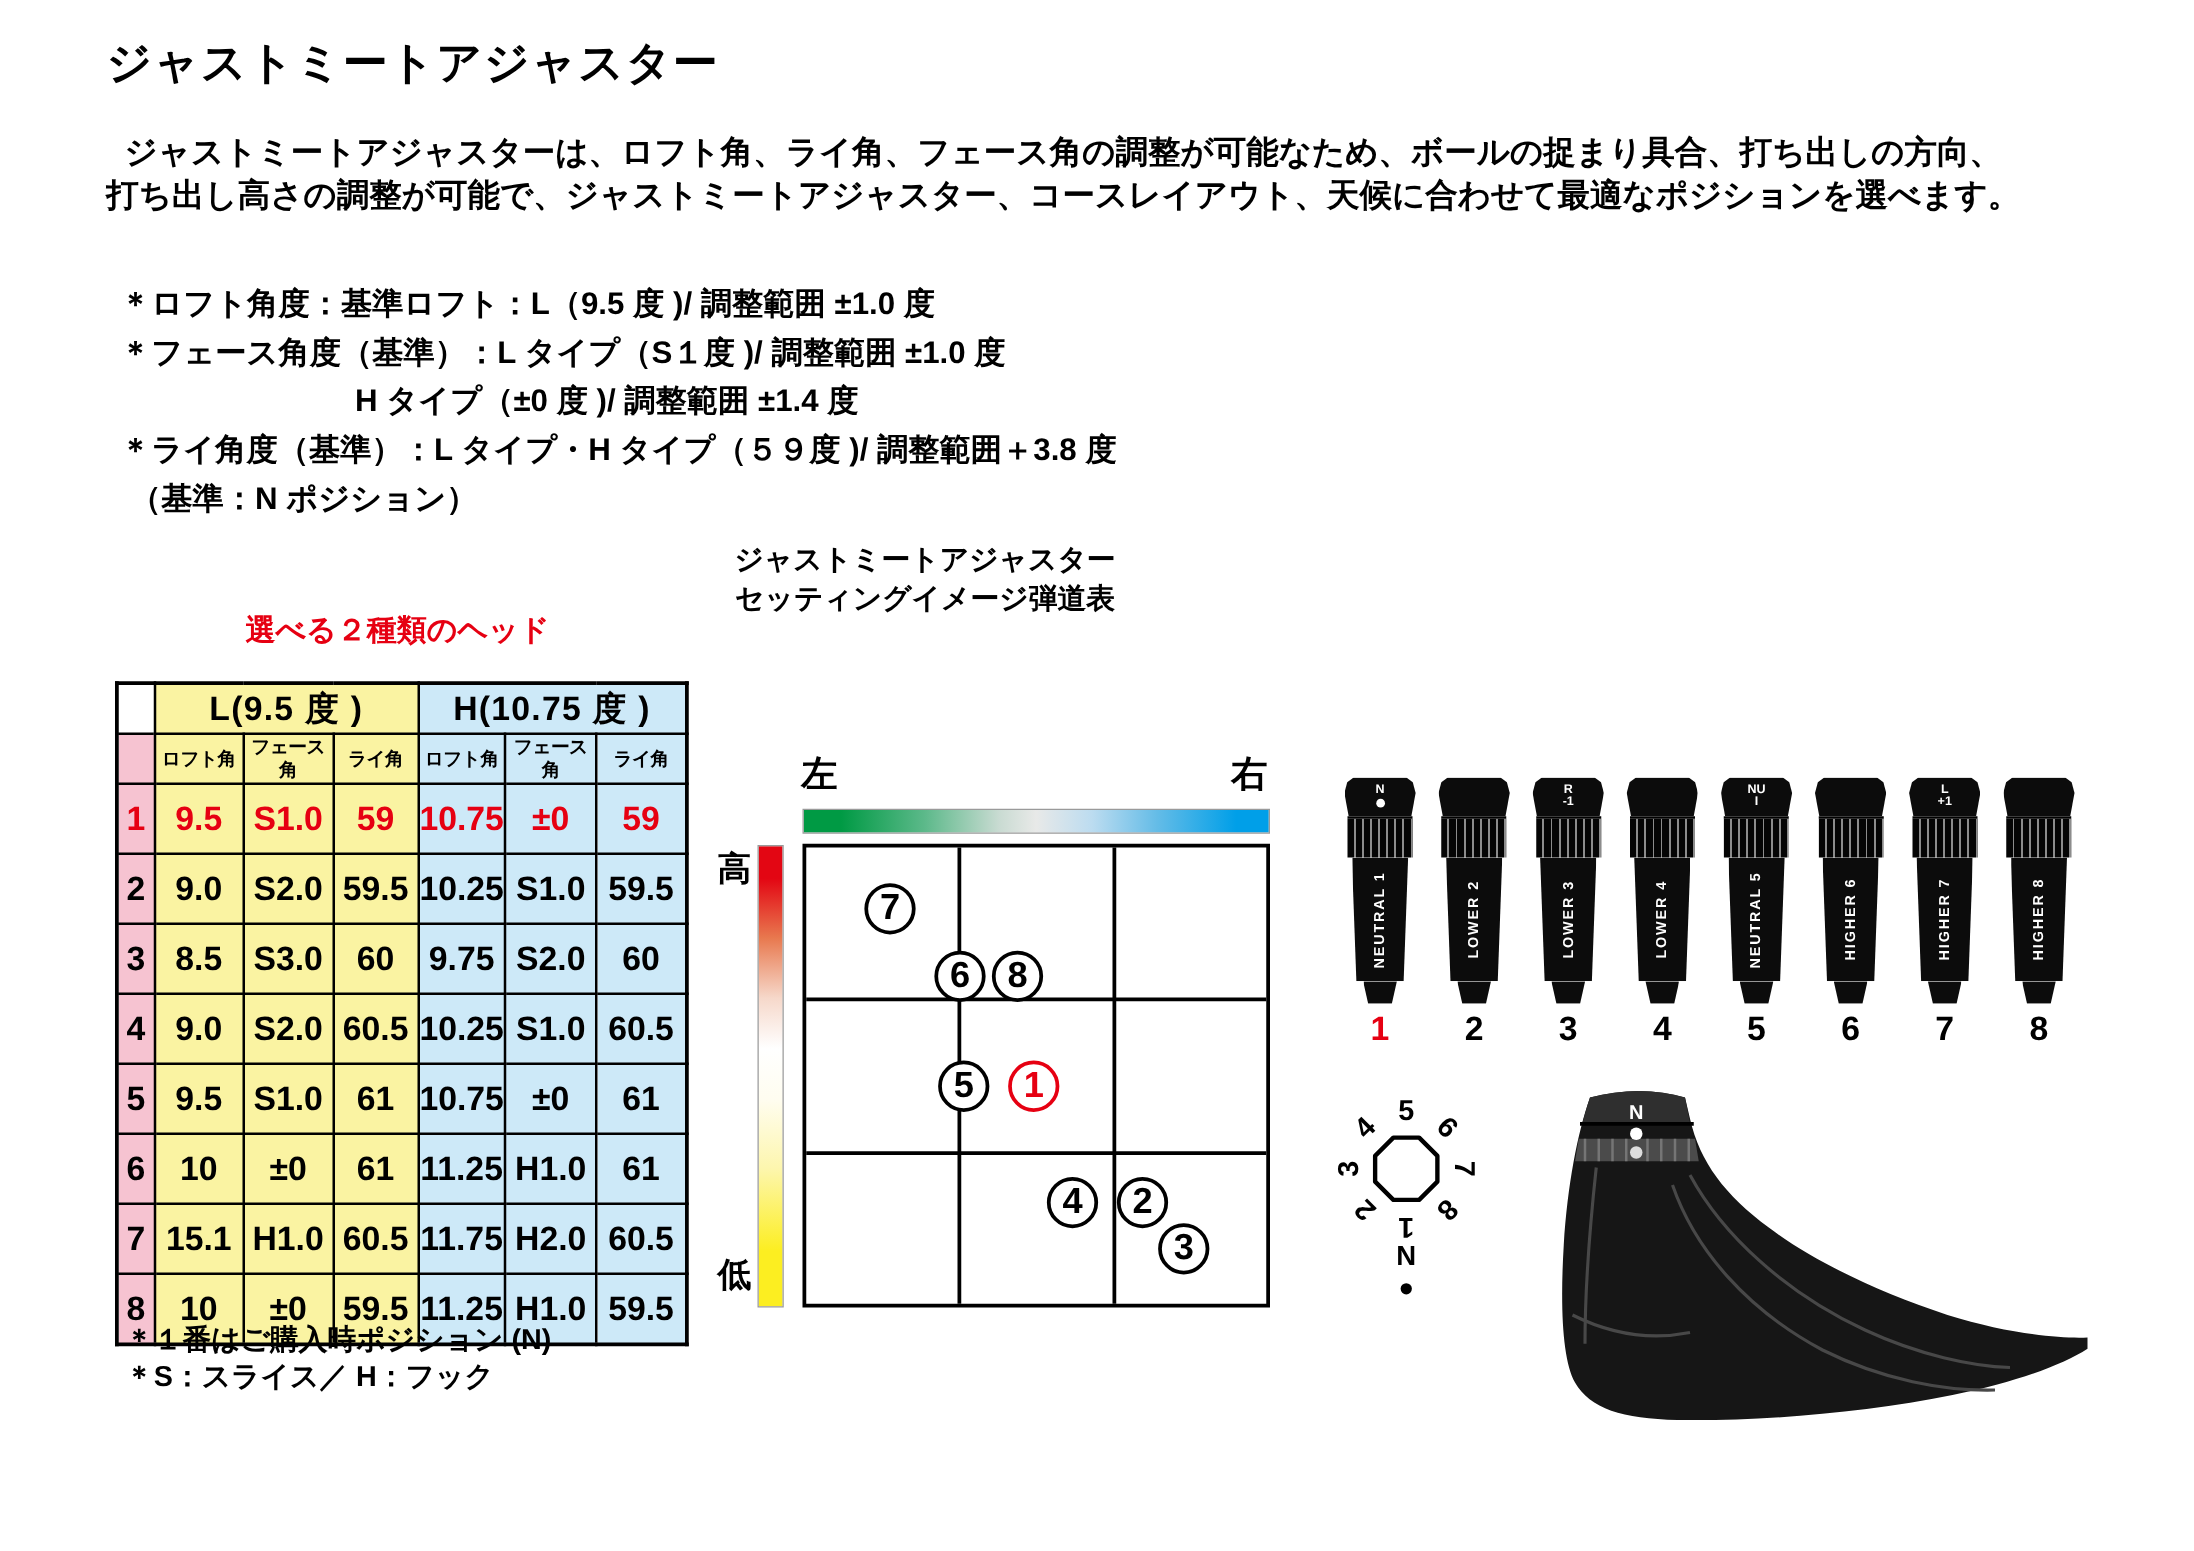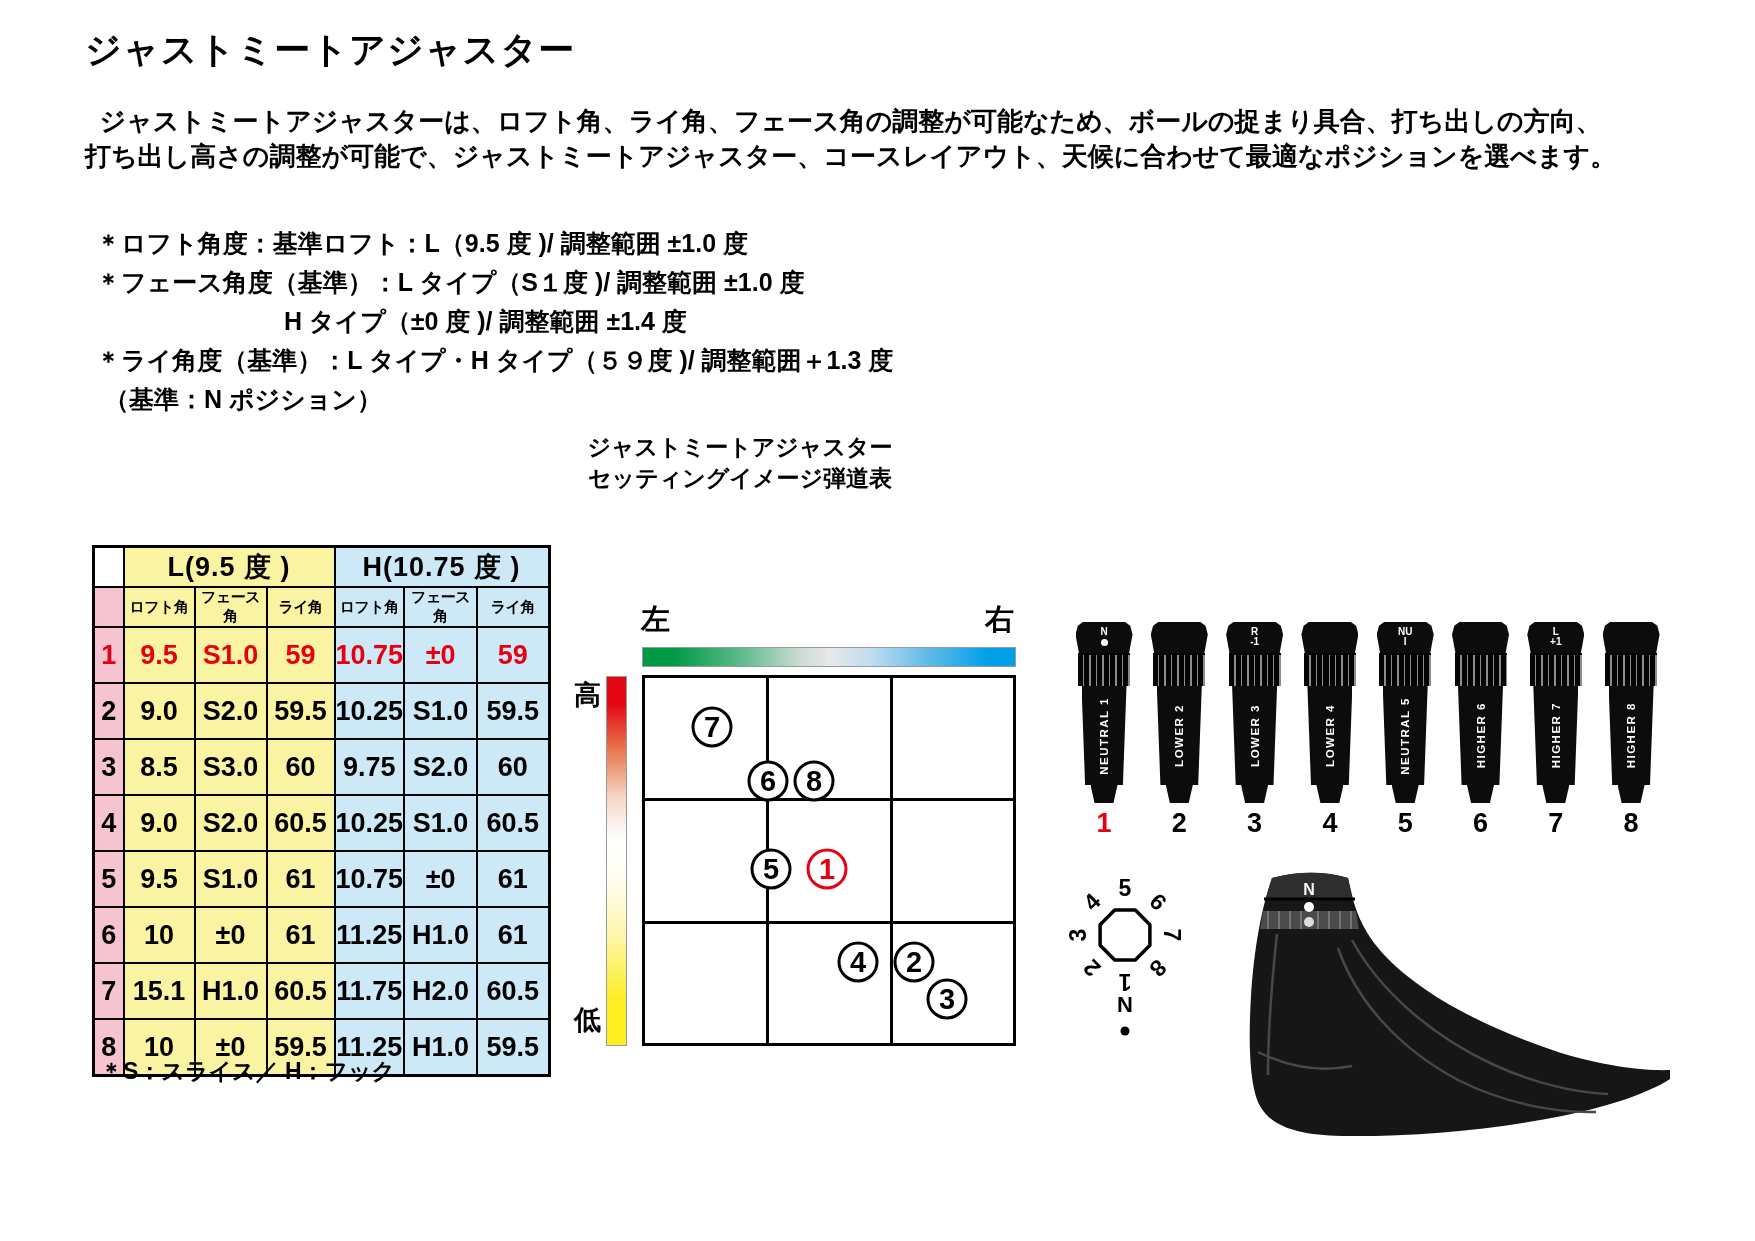--- a/index.html
+++ b/index.html
@@ -81,24 +81,25 @@
 
   <div class="intro">
     <div>ジャストミートアジャスターは、ロフト角、ライ角、フェース角の調整が可能なため、ボールの捉まり具合、打ち出しの方向、</div>
     <div>打ち出し高さの調整が可能で、ジャストミートアジャスター、コースレイアウト、天候に合わせて最適なポジションを選べます。</div>
   </div>
 
   <div class="specs" id="specs">
       <div class="spec-line" style="padding-left: 0px;">＊ロフト角度：基準ロフト：L（9.5 度 )/ 調整範囲 ±1.0 度</div>
       <div class="spec-line" style="padding-left: 0px;">＊フェース角度（基準）：L タイプ（S１度 )/ 調整範囲 ±1.0 度</div>
       <div class="spec-line" style="padding-left: 188px;">H タイプ（±0 度 )/ 調整範囲 ±1.4 度</div>
-      <div class="spec-line" style="padding-left: 0px;">＊ライ角度（基準）：L タイプ・H タイプ（５９度 )/ 調整範囲＋1.3 度</div>
+      <div class="spec-line" style="padding-left: 0px;">＊ライ角度（基準）：L タイプ・H タイプ（５９度 )/ 調整範囲＋3.8 度</div>
       <div class="spec-line" style="padding-left: 8px;">（基準：N ポジション）</div>
     </div>
 
+  <div class="table-heading">選べる２種類のヘッド</div>
 
   <table class="head-table">
     <colgroup>
       <col style="width:30px">
         <col style="width:71px">
         <col style="width:72px">
         <col style="width:68px">
       <col style="width:67px">
         <col style="width:73px">
         <col style="width:72px">
@@ -189,20 +190,21 @@
           <td class="l">±0</td>
           <td class="l">59.5</td>
           <td class="h">11.25</td>
           <td class="h">H1.0</td>
           <td class="h">59.5</td>
         </tr>
       </tbody>
   </table>
 
   <div class="footnotes">
+    <div>＊１番はご購入時ポジション (N)</div>
     <div>＊S：スライス／ H：フック</div>
   </div>
 
   <div class="chart-title">
     <div>ジャストミートアジャスター</div>
     <div>セッティングイメージ弾道表</div>
   </div>
 
   <div class="lbl-left">左</div>
   <div class="lbl-right">右</div>

